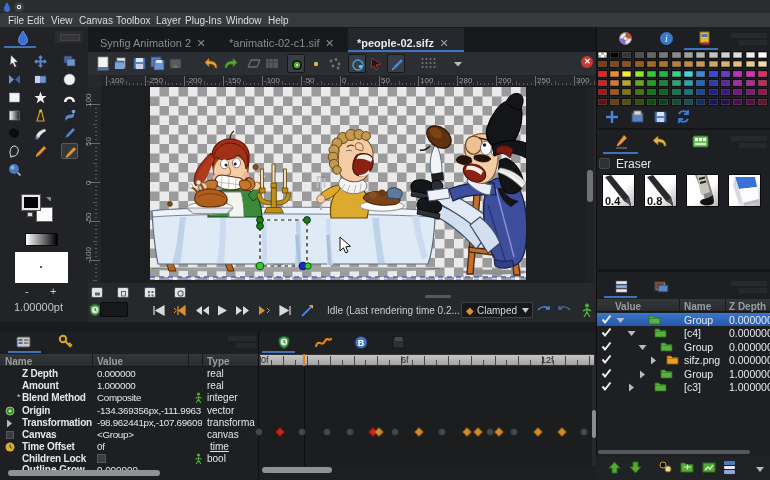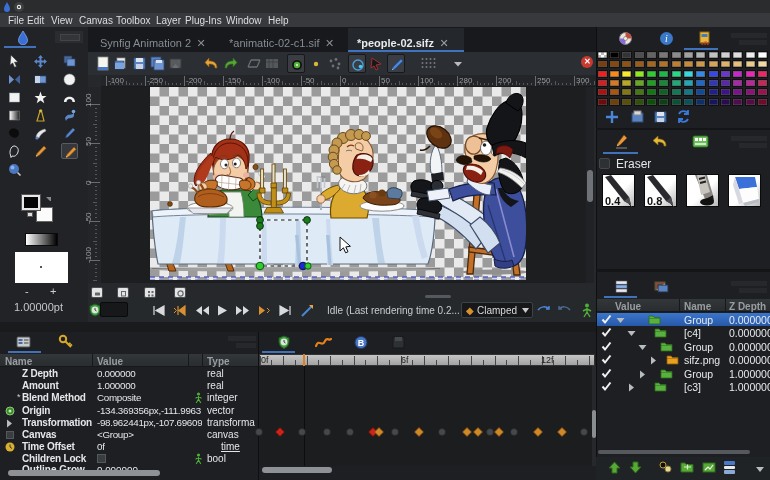--- a/index.html
+++ b/index.html
@@ -1159,21 +1159,21 @@
       <div class="abs" style="left:6px;top:430.99999999999994px;width:8px;height:8px;background:#3a3d40;border:1px solid #54585c;"></div>
       <div class="txt" style="left:22px;top:428.99999999999994px;font-size:10px;color:#e4e6e8;font-weight:bold;letter-spacing:-0.2px;">Canvas</div>
       <div class="abs" style="left:97px;top:428.99999999999994px;width:105px;height:12px;overflow:hidden;font-size:9.8px;color:#e4e6e8;white-space:nowrap;letter-spacing:-0.3px;">&lt;Group&gt;</div>
       <div class="abs" style="left:207px;top:428.99999999999994px;width:51px;height:12px;overflow:hidden;font-size:10px;color:#e4e6e8;white-space:nowrap;">canvas</div>
       <svg class="abs" style="left:5px;top:442.19999999999993px" width="10" height="10" viewBox="0 0 10 10">
         <circle cx="5" cy="5" r="4.5" fill="#d8b030"></circle>
         <path d="M5 2.5 V5 L7 6.5" stroke="#333" stroke-width="1" fill="none"></path>
       </svg>
       <div class="txt" style="left:22px;top:441.19999999999993px;font-size:10px;color:#e4e6e8;font-weight:bold;letter-spacing:-0.2px;">Time Offset</div>
       <div class="abs" style="left:97px;top:441.19999999999993px;width:105px;height:12px;overflow:hidden;font-size:9.8px;color:#e4e6e8;white-space:nowrap;letter-spacing:-0.3px;">0f</div>
-      <div class="abs" style="left:221px;top:441.19999999999993px;width:51px;height:12px;overflow:hidden;font-size:10px;color:#e4e6e8;white-space:nowrap;text-decoration:underline;">time</div>
+      <div class="abs" style="left:210px;top:441.19999999999993px;width:51px;height:12px;overflow:hidden;font-size:10px;color:#e4e6e8;white-space:nowrap;text-decoration:underline;">time</div>
       <div class="txt" style="left:22px;top:453.3999999999999px;font-size:10px;color:#e4e6e8;font-weight:bold;letter-spacing:-0.2px;">Children Lock</div>
       <div class="abs" style="left:97px;top:454.3999999999999px;width:9px;height:9px;background:#3a3d40;border:1px solid #54585c;"></div>
       <svg class="abs" style="left:194px;top:453.3999999999999px" width="9" height="12" viewBox="0 0 9 12">
         <circle cx="4.5" cy="2" r="1.6" fill="#4fae35"></circle>
         <path d="M4.5 4 V7 M4.5 4.6 L1.5 6.2 M4.5 4.6 L7.5 6.2 M4.5 7 L2.2 11 M4.5 7 L6.8 11" stroke="#4fae35" stroke-width="1.1"></path>
       </svg>
       <div class="abs" style="left:207px;top:453.3999999999999px;width:51px;height:12px;overflow:hidden;font-size:10px;color:#e4e6e8;white-space:nowrap;">bool</div>
       <div class="txt" style="left:22px;top:465.5999999999999px;font-size:10px;color:#e4e6e8;font-weight:bold;letter-spacing:-0.2px;">Outline Grow</div>
       <div class="abs" style="left:97px;top:465.5999999999999px;width:105px;height:12px;overflow:hidden;font-size:9.8px;color:#e4e6e8;white-space:nowrap;letter-spacing:-0.3px;">0.000000</div>
       <div class="abs" style="left:207px;top:465.5999999999999px;width:51px;height:12px;overflow:hidden;font-size:10px;color:#e4e6e8;white-space:nowrap;">real</div>

